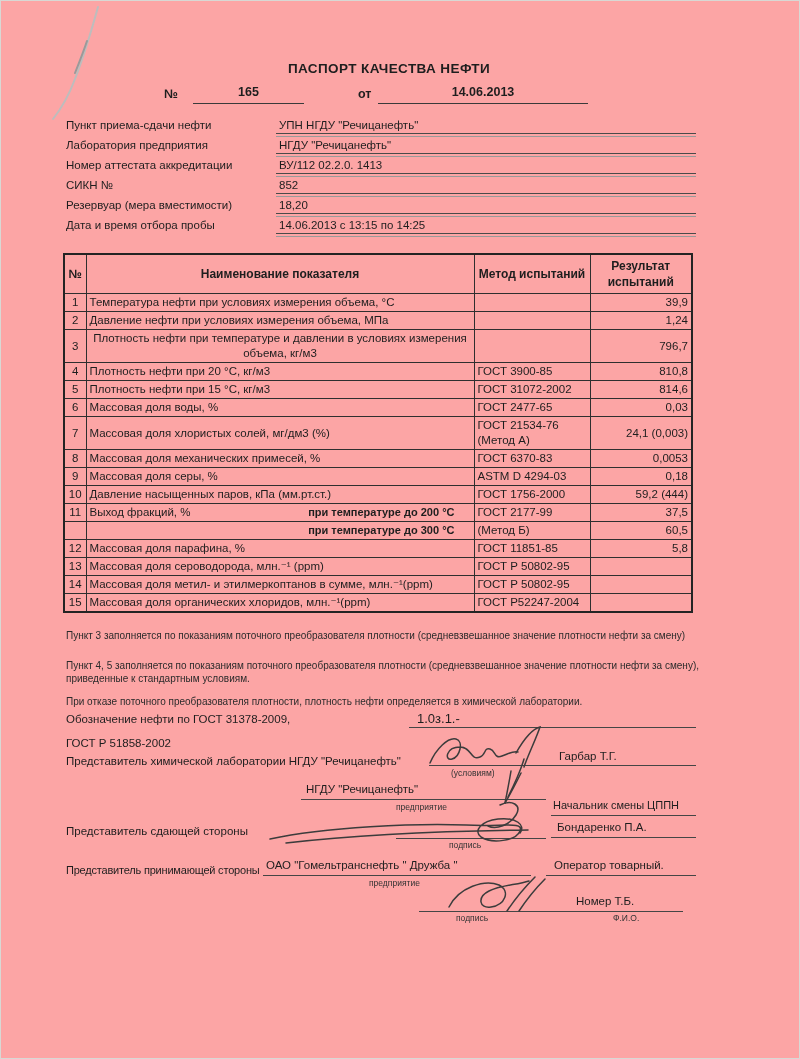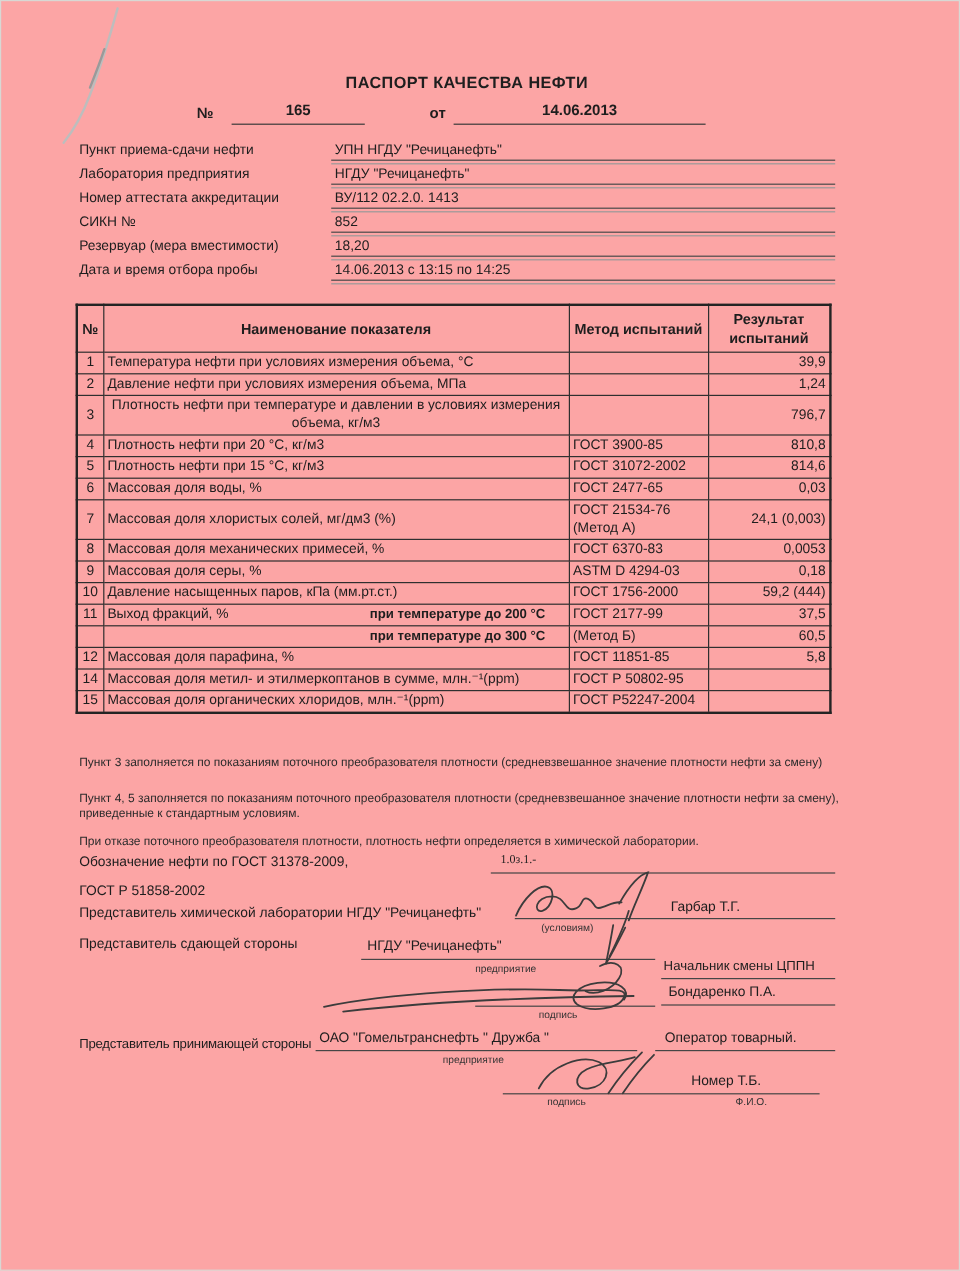--- a/index.html
+++ b/index.html
@@ -285,20 +285,33 @@
               <span class="nm">Массовая доля парафина, %</span>
             </span>
       </td>
       <td class="c-method">
         <div class="m1">ГОСТ 11851-85</div>
 
       </td>
       <td class="c-result">5,8</td>
     </tr>
 
+    <tr>
+      <td class="c-num">13</td>
+      <td class="c-name">
+        <span class="inner">
+              <span class="nm">Массовая доля сероводорода, млн.⁻¹ (ppm)</span>
+            </span>
+      </td>
+      <td class="c-method">
+        <div class="m1">ГОСТ Р 50802-95</div>
+
+      </td>
+      <td class="c-result"></td>
+    </tr>
 
     <tr>
       <td class="c-num">14</td>
       <td class="c-name">
         <span class="inner">
               <span class="nm">Массовая доля метил- и этилмеркоптанов в сумме, млн.⁻¹(ppm)</span>
             </span>
       </td>
       <td class="c-method">
         <div class="m1">ГОСТ Р 50802-95</div>
@@ -321,35 +334,35 @@
       <td class="c-result"></td>
     </tr>
   </tbody>
   </table>
 
   <div class="abs note" style="top:628px">Пункт 3 заполняется по показаниям поточного преобразователя плотности (средневзвешанное значение плотности нефти за смену)</div>
   <div class="abs note" style="top:658px">Пункт 4, 5 заполняется по показаниям поточного преобразователя плотности (средневзвешанное значение плотности нефти за смену), приведенные к стандартным условиям.</div>
   <div class="abs note" style="top:694px">При отказе поточного преобразователя плотности, плотность нефти определяется в химической лаборатории.</div>
 
   <div class="abs txt" style="top:712px;left:65px">Обозначение нефти по  ГОСТ  31378-2009,</div>
-  <div class="abs line" style="top:710px;left:408px;width:287px;height:17px;font-size:10px;padding-left:8px;box-sizing:border-box;font-family:Liberation Serif, serif;">1.0з.1.-</div>
+  <div class="abs line" style="top:710px;left:408px;width:287px;height:17px;font-size:13px;padding-left:8px;box-sizing:border-box;">1.0з.1.-</div>
   <div class="abs txt" style="top:736px;left:65px">ГОСТ Р 51858-2002</div>
 
   <div class="abs txt" style="top:754px;left:65px">Представитель химической лаборатории НГДУ "Речицанефть"</div>
   <div class="abs line" style="top:748px;left:428px;width:267px;height:16px;">
     <span class="sig-name" style="position:absolute;left:130px;top:1px">Гарбар Т.Г.</span>
   </div>
   <div class="abs sublabel" style="top:767px;left:450px">(условиям)</div>
   <svg class="sig abs" style="left:425px;top:724px;width:130px;height:72px" viewBox="0 0 130 72">
     <path d="M4,38 C10,24 22,12 30,14 C38,16 34,32 26,34 C18,36 20,22 34,22 C46,22 44,36 54,32 C60,30 58,22 64,24 C70,26 68,34 76,31 C82,29 86,26 92,27"></path>
     <path d="M90,28 C98,14 106,4 114,2 C110,14 102,30 98,42"></path>
     <path d="M98,34 C94,48 88,60 82,72"></path>
   </svg>
 
-  <div class="abs txt" style="top:780px;left:65px">Представитель сдающей стороны</div>
+  <div class="abs txt" style="top:824px;left:65px">Представитель сдающей стороны</div>
   <div class="abs line" style="top:782px;left:300px;width:245px;height:17px;font-size:11.5px;padding-left:5px;box-sizing:border-box;">НГДУ "Речицанефть"</div>
   <div class="abs line" style="top:798px;left:550px;width:145px;height:17px;font-size:11px;padding-left:2px;box-sizing:border-box;white-space:nowrap;">Начальник смены ЦППН</div>
   <div class="abs sublabel" style="top:801px;left:395px">предприятие</div>
   <div class="abs line" style="top:820px;left:395px;width:150px;height:17px;"></div>
   <div class="abs sublabel" style="top:839px;left:448px">подпись</div>
   <div class="abs line" style="top:820px;left:550px;width:145px;height:17px;font-size:11.5px;padding-left:6px;box-sizing:border-box;white-space:nowrap;">Бондаренко П.А.</div>
   <svg class="sig abs" style="left:265px;top:796px;width:285px;height:50px" viewBox="0 0 285 50">
     <path d="M4,42 C60,30 150,26 200,28 C236,30 258,24 254,34 C250,44 226,47 215,40 C207,34 215,24 232,22 C250,20 260,28 254,36"></path>
     <path d="M234,8 C246,2 256,8 250,18 C244,28 230,33 222,29"></path>
     <path d="M20,46 C90,38 180,34 262,33"></path>

